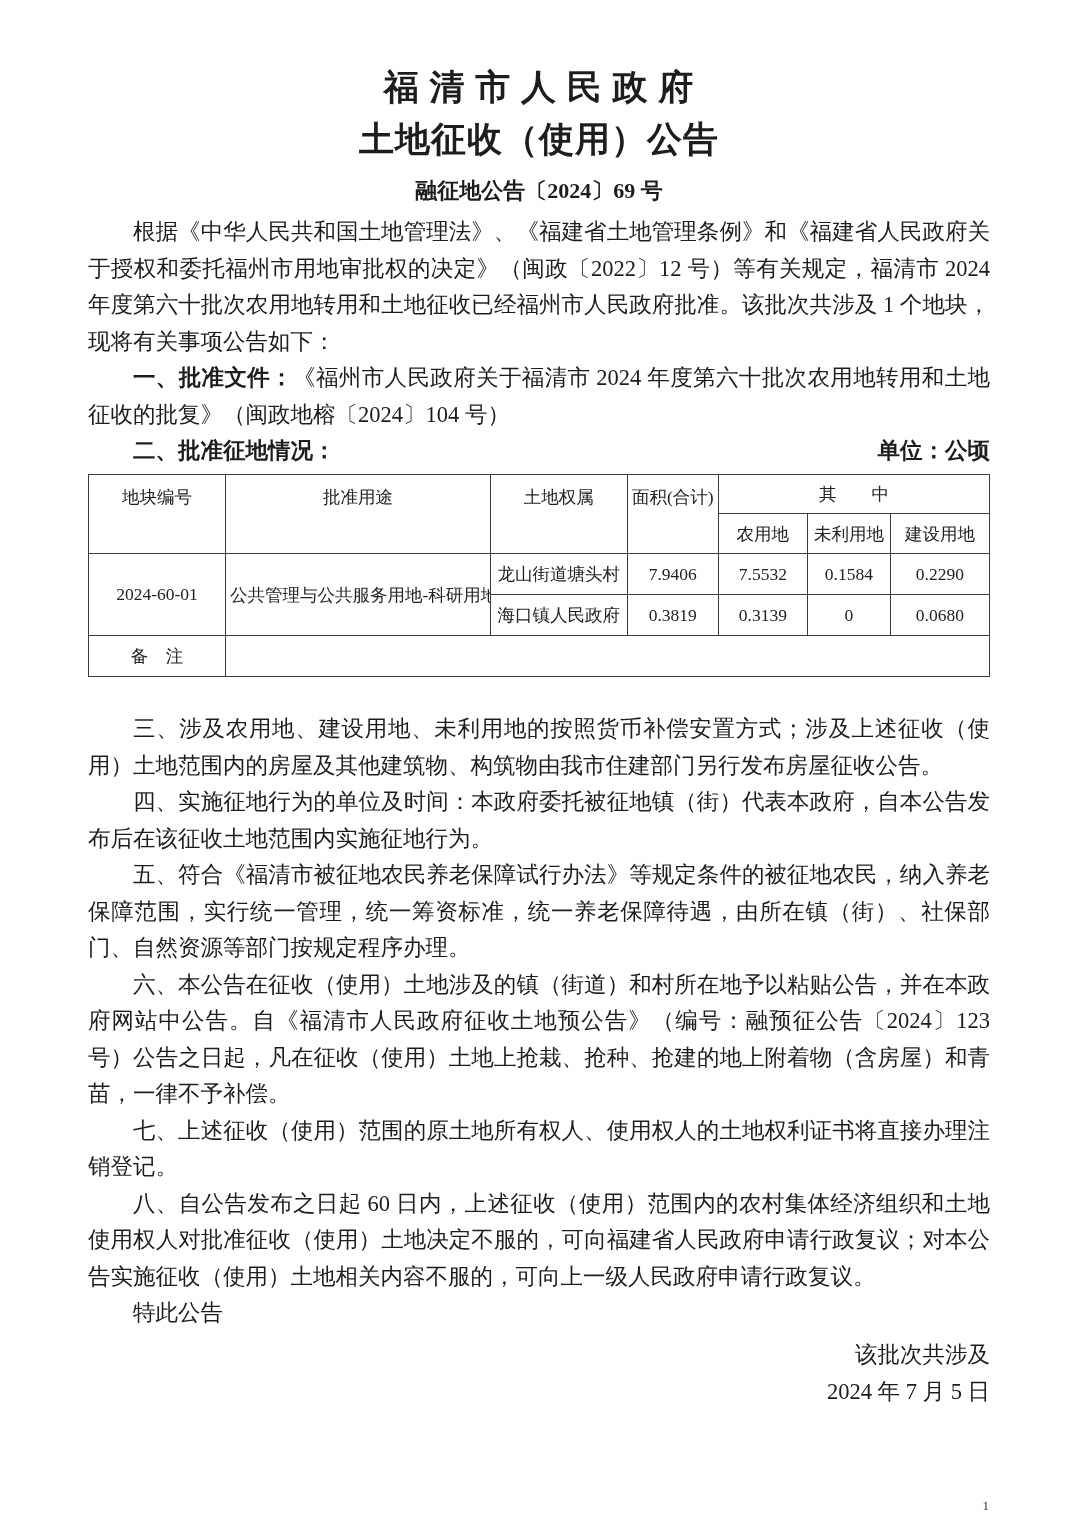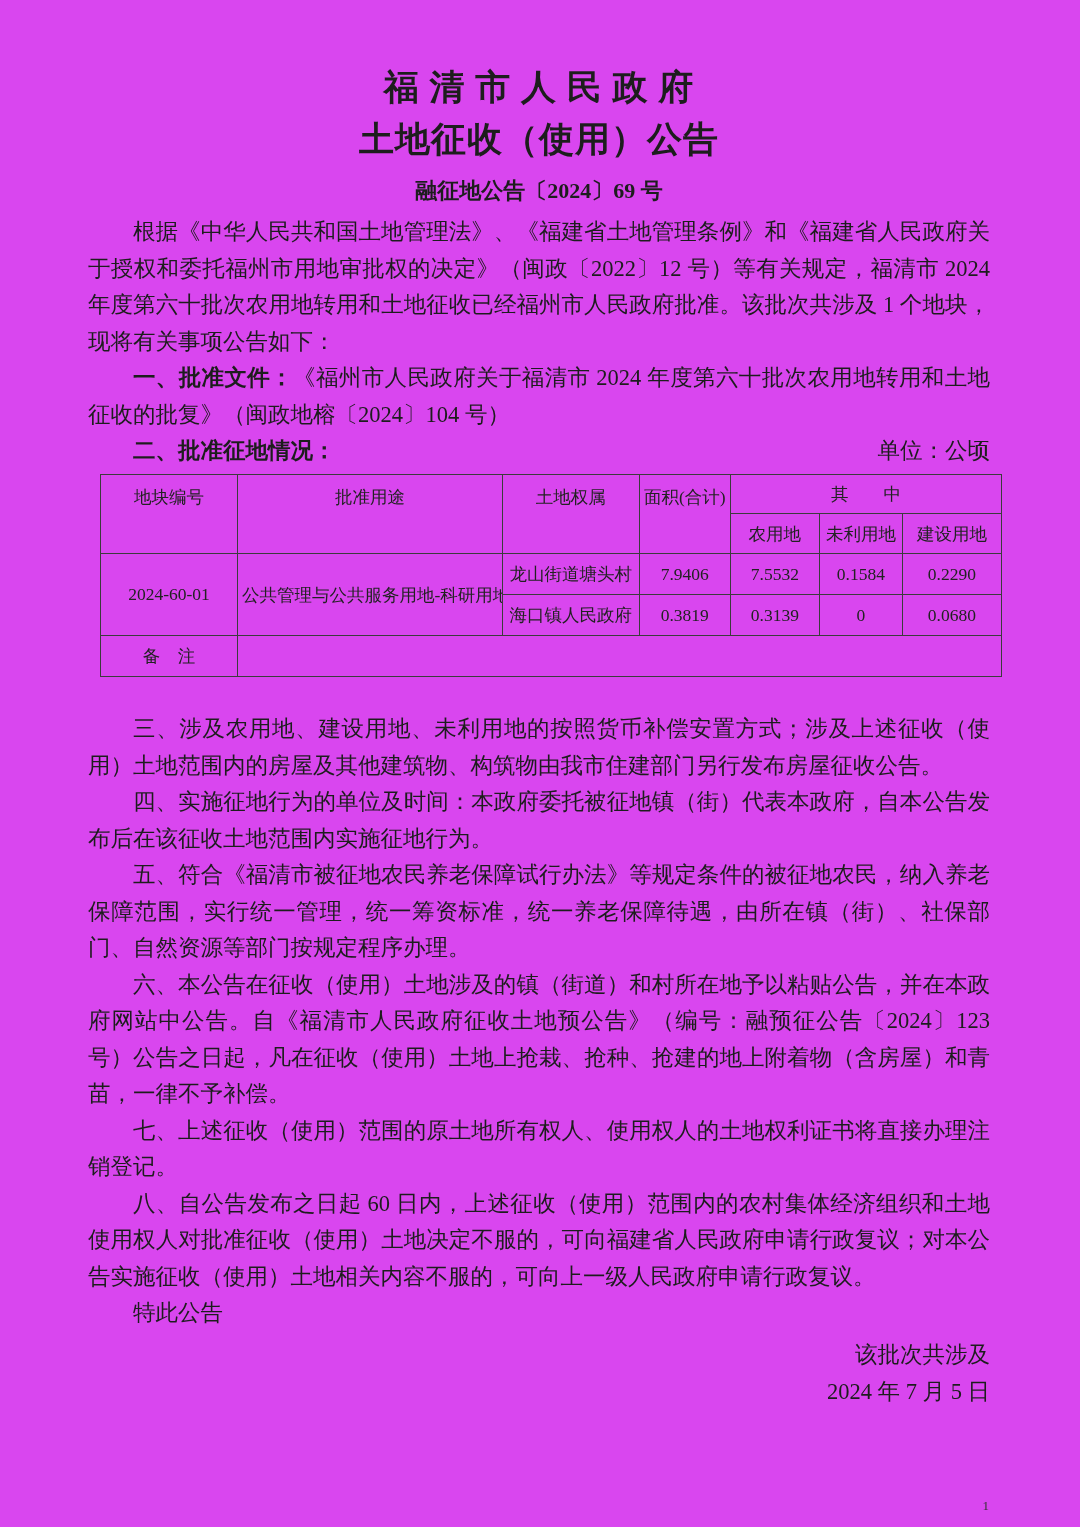--- a/index.html
+++ b/index.html
@@ -5,21 +5,21 @@
   html, body { margin: 0; padding: 0; }
   body {
     background: #d8d8d8;
     font-family: "Liberation Serif", "DejaVu Serif", serif;
   }
   .page {
     position: relative;
     width: 1080px;
     height: 1527px;
     margin: 0 auto;
-    background: #d946ef;
+    background: #ffffff;
     color: #1d1d1d;
     overflow: hidden;
     box-sizing: border-box;
   }
   .content {
     padding: 62px 90px 0 88px;
   }
   .title {
     text-align: center;
     font-size: 35px;
@@ -47,29 +47,28 @@
   .bold { font-weight: bold; }
   .unit-line {
     display: flex;
     justify-content: space-between;
     align-items: baseline;
     font-size: 22.5px;
     line-height: 36px;
     margin: 0;
   }
   .unit-line .lead { margin-left: 2em; font-weight: bold; }
-  .unit-line .unit { font-weight: normal; margin-left: 21px; }
+  .unit-line .unit { font-weight: bold; margin-left: 21px; }
   table.land-table {
     width: 100%;
     border-collapse: collapse;
     table-layout: fixed;
     margin-top: 5px;
     font-size: 17.5px;
     color: #222;
-    margin-left: 12px;
   }
   table.land-table td {
     border: 1px solid #3c3c3c;
     text-align: center;
     vertical-align: middle;
     padding: 2px 4px;
     overflow: hidden;
     white-space: nowrap;
   }
   table.land-table td.vtop {

